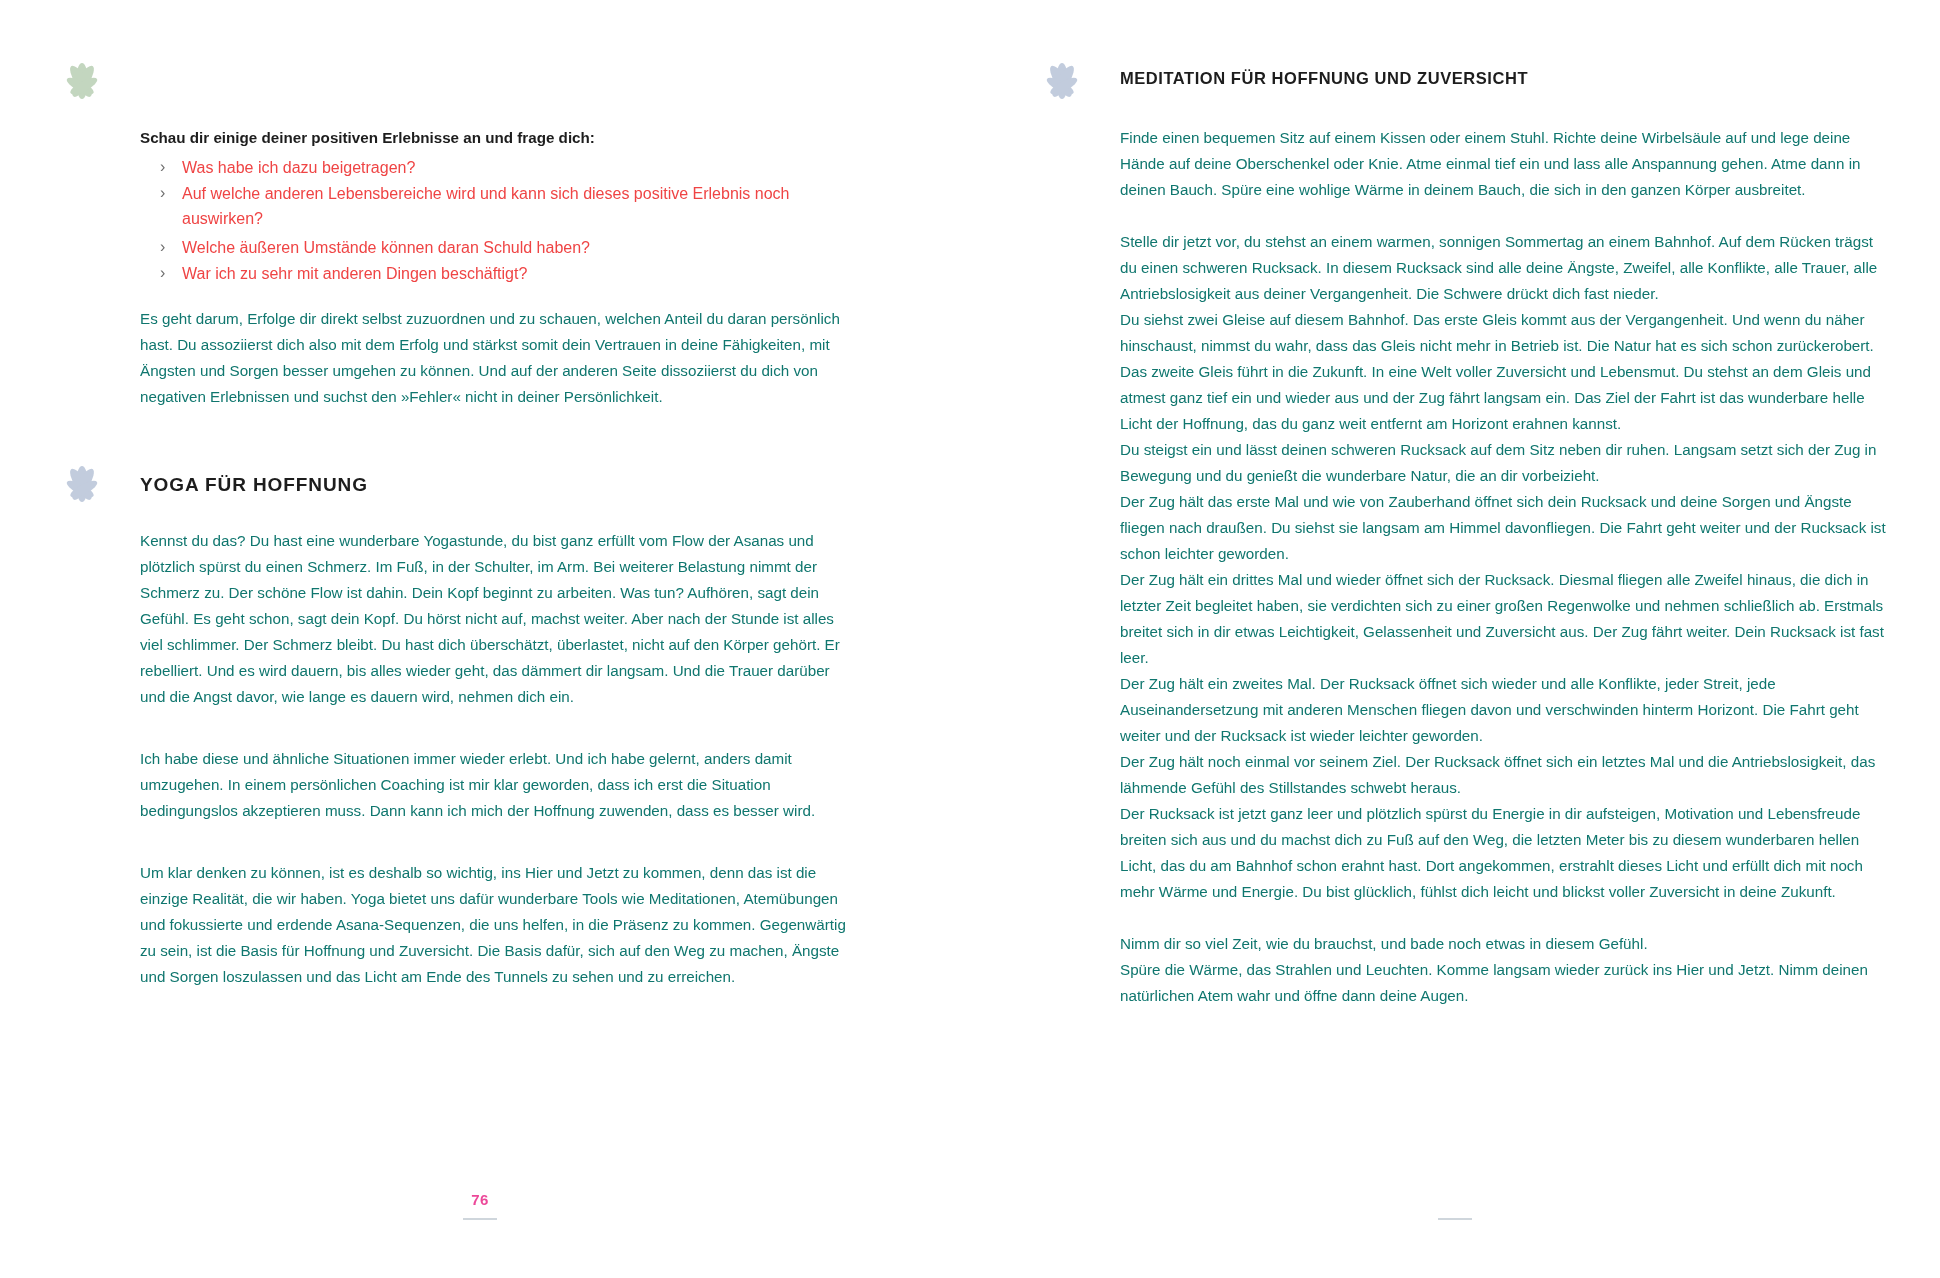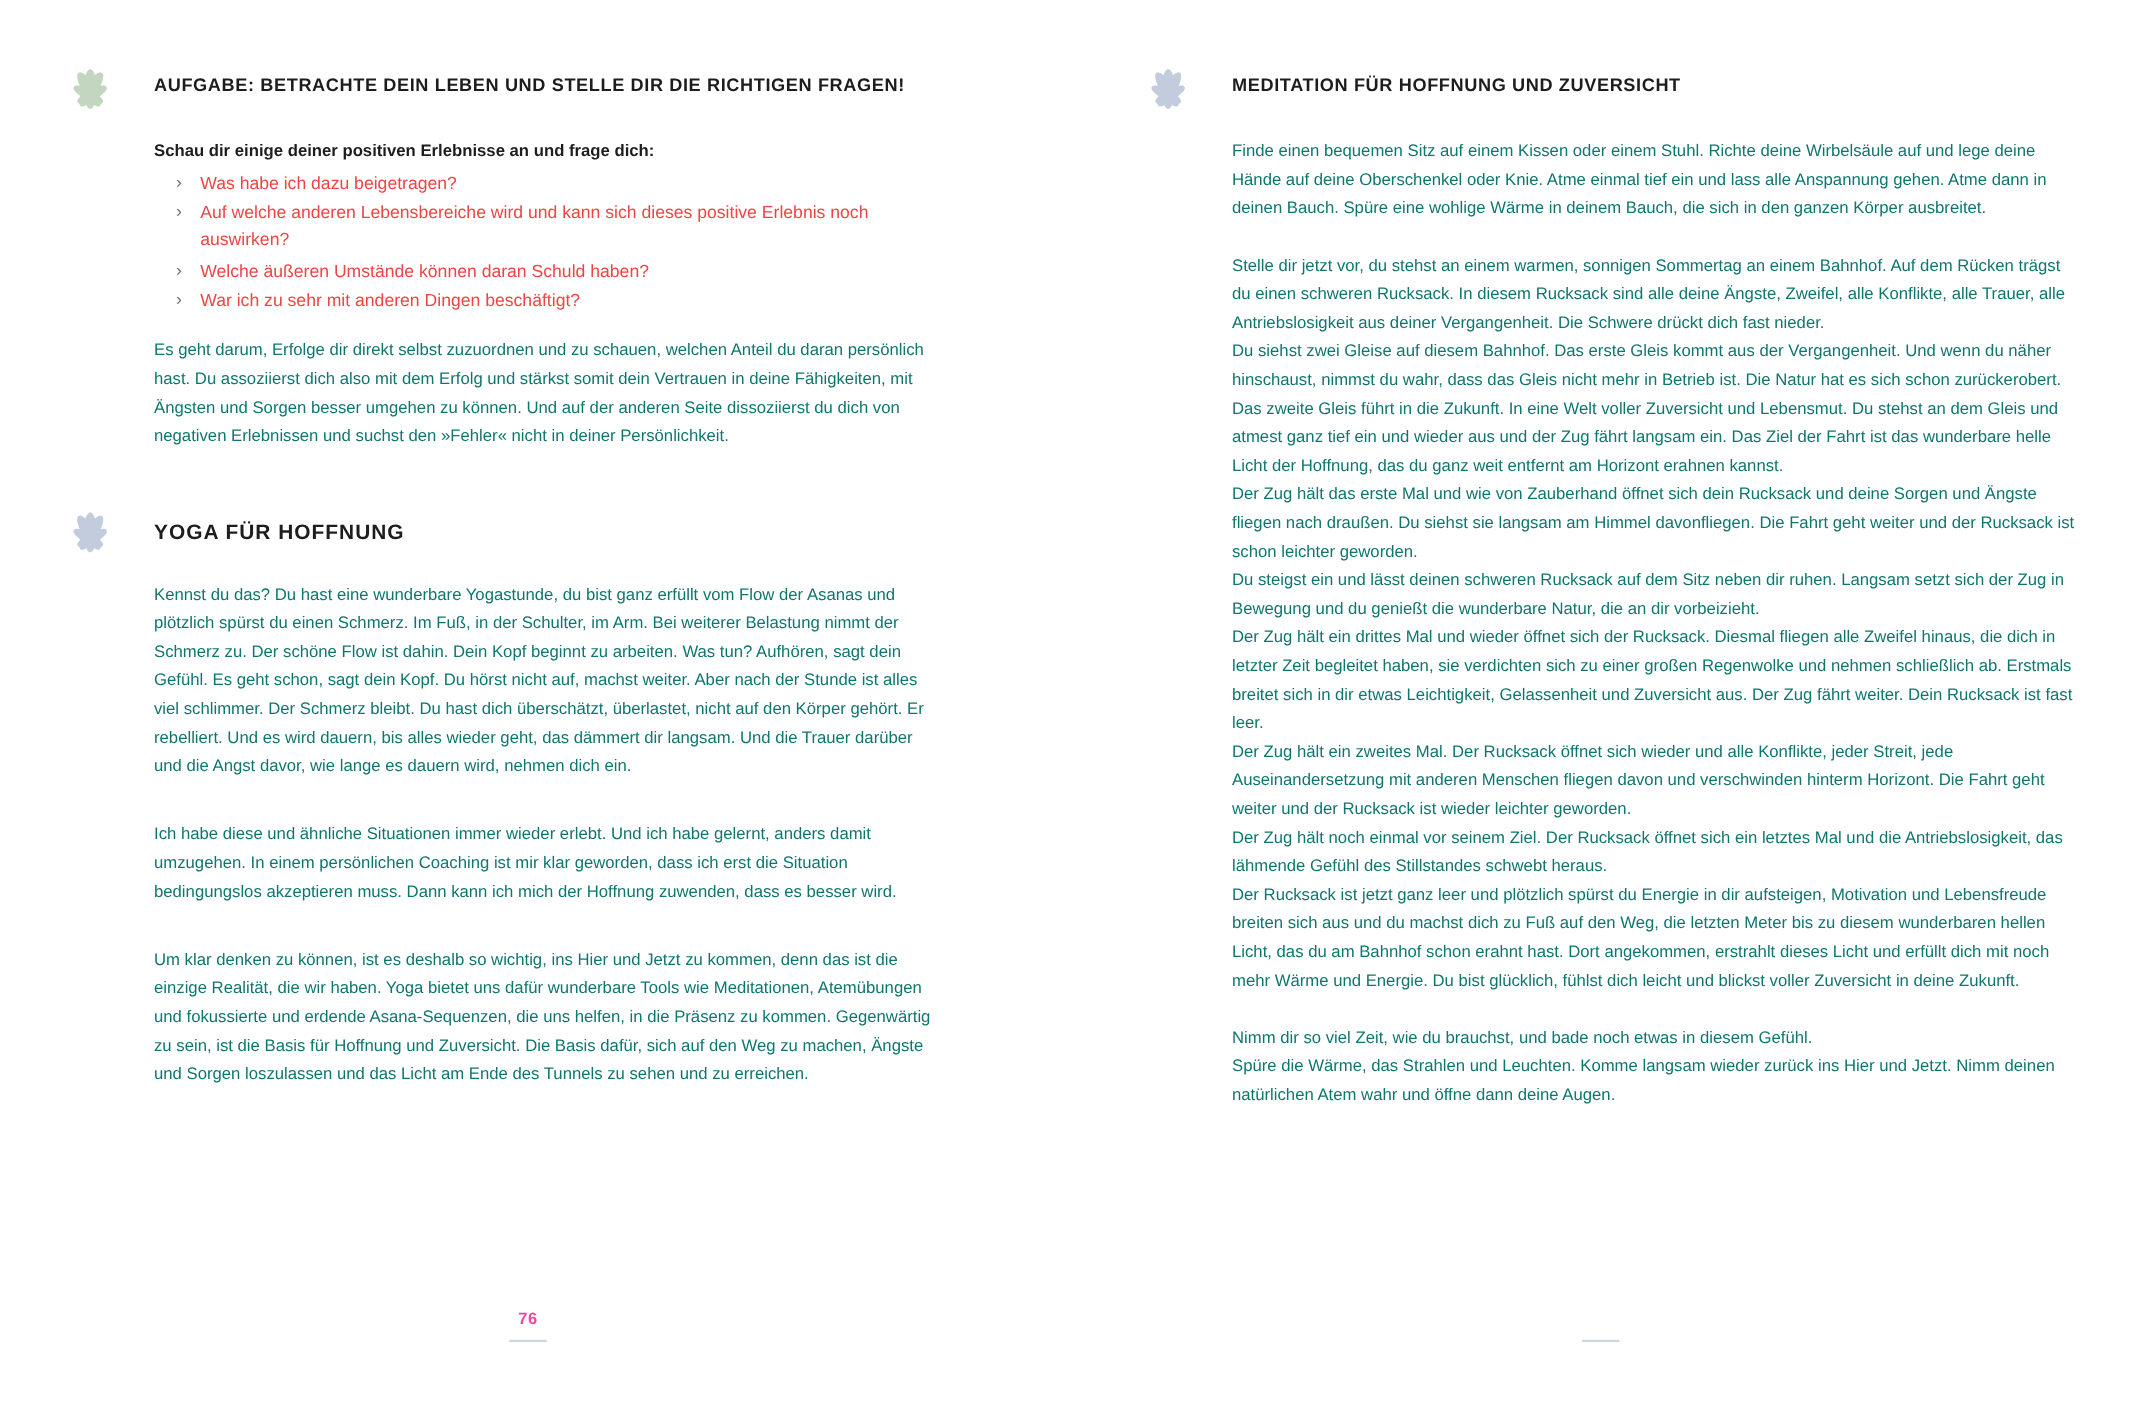--- a/index.html
+++ b/index.html
@@ -142,21 +142,20 @@
         <svg viewBox="0 0 64 64" width="64" height="64" aria-hidden="true">
           <g fill="#b9cfb4" opacity="0.85">
             <ellipse cx="32" cy="40" rx="6" ry="18"></ellipse>
             <ellipse cx="32" cy="40" rx="6" ry="18" transform="rotate(-32 32 42)"></ellipse>
             <ellipse cx="32" cy="40" rx="6" ry="18" transform="rotate(32 32 42)"></ellipse>
             <ellipse cx="32" cy="44" rx="5" ry="15" transform="rotate(-62 32 46)"></ellipse>
             <ellipse cx="32" cy="44" rx="5" ry="15" transform="rotate(62 32 46)"></ellipse>
           </g>
         </svg>
       </span>
-      <div class="section-title">AUFGABE: BETRACHTE DEIN LEBEN UND STELLE DIR DIE RICHTIGEN FRAGEN!</div>
     </div>
 
     <div class="body-block">
       <p class="lead">Schau dir einige deiner positiven Erlebnisse an und frage dich:</p>
       <ul class="qlist">
         <li>Was habe ich dazu beigetragen?</li>
         <li>Auf welche anderen Lebensbereiche wird und kann sich dieses positive Erlebnis noch auswirken?</li>
       </ul>
       <ul class="qlist">
         <li>Welche äußeren Umstände können daran Schuld haben?</li>
@@ -213,22 +212,22 @@
       </span>
       <div class="section-title">MEDITATION FÜR HOFFNUNG UND ZUVERSICHT</div>
     </div>
 
     <div class="body-block flow">
       <p class="para">Finde einen bequemen Sitz auf einem Kissen oder einem Stuhl. Richte deine Wirbelsäule auf und lege deine Hände auf deine Oberschenkel oder Knie. Atme einmal tief ein und lass alle Anspannung gehen. Atme dann in deinen Bauch. Spüre eine wohlige Wärme in deinem Bauch, die sich in den ganzen Körper ausbreitet.</p>
       <div class="spacer"></div>
       <p class="para">Stelle dir jetzt vor, du stehst an einem warmen, sonnigen Sommertag an einem Bahnhof. Auf dem Rücken trägst du einen schweren Rucksack. In diesem Rucksack sind alle deine Ängste, Zweifel, alle Konflikte, alle Trauer, alle Antriebslosigkeit aus deiner Vergangenheit. Die Schwere drückt dich fast nieder.</p>
       <p class="para">Du siehst zwei Gleise auf diesem Bahnhof. Das erste Gleis kommt aus der Vergangenheit. Und wenn du näher hinschaust, nimmst du wahr, dass das Gleis nicht mehr in Betrieb ist. Die Natur hat es sich schon zurückerobert.</p>
       <p class="para">Das zweite Gleis führt in die Zukunft. In eine Welt voller Zuversicht und Lebensmut. Du stehst an dem Gleis und atmest ganz tief ein und wieder aus und der Zug fährt langsam ein. Das Ziel der Fahrt ist das wunderbare helle Licht der Hoffnung, das du ganz weit entfernt am Horizont erahnen kannst.</p>
+      <p class="para">Du steigst ein und lässt deinen schweren Rucksack auf dem Sitz neben dir ruhen. Langsam setzt sich der Zug in Bewegung und du genießt die wunderbare Natur, die an dir vorbeizieht.</p>
       <p class="para">Der Zug hält das erste Mal und wie von Zauberhand öffnet sich dein Rucksack und deine Sorgen und Ängste fliegen nach draußen. Du siehst sie langsam am Himmel davonfliegen. Die Fahrt geht weiter und der Rucksack ist schon leichter geworden.</p>
-      <p class="para">Du steigst ein und lässt deinen schweren Rucksack auf dem Sitz neben dir ruhen. Langsam setzt sich der Zug in Bewegung und du genießt die wunderbare Natur, die an dir vorbeizieht.</p>
       <p class="para">Der Zug hält ein drittes Mal und wieder öffnet sich der Rucksack. Diesmal fliegen alle Zweifel hinaus, die dich in letzter Zeit begleitet haben, sie verdichten sich zu einer großen Regenwolke und nehmen schließlich ab. Erstmals breitet sich in dir etwas Leichtigkeit, Gelassenheit und Zuversicht aus. Der Zug fährt weiter. Dein Rucksack ist fast leer.</p>
       <p class="para">Der Zug hält ein zweites Mal. Der Rucksack öffnet sich wieder und alle Konflikte, jeder Streit, jede Auseinandersetzung mit anderen Menschen fliegen davon und verschwinden hinterm Horizont. Die Fahrt geht weiter und der Rucksack ist wieder leichter geworden.</p>
       <p class="para">Der Zug hält noch einmal vor seinem Ziel. Der Rucksack öffnet sich ein letztes Mal und die Antriebslosigkeit, das lähmende Gefühl des Stillstandes schwebt heraus.</p>
       <p class="para">Der Rucksack ist jetzt ganz leer und plötzlich spürst du Energie in dir aufsteigen, Motivation und Lebensfreude breiten sich aus und du machst dich zu Fuß auf den Weg, die letzten Meter bis zu diesem wunderbaren hellen Licht, das du am Bahnhof schon erahnt hast. Dort angekommen, erstrahlt dieses Licht und erfüllt dich mit noch mehr Wärme und Energie. Du bist glücklich, fühlst dich leicht und blickst voller Zuversicht in deine Zukunft.</p>
       <div class="spacer"></div>
       <p class="para">Nimm dir so viel Zeit, wie du brauchst, und bade noch etwas in diesem Gefühl.</p>
       <p class="para">Spüre die Wärme, das Strahlen und Leuchten. Komme langsam wieder zurück ins Hier und Jetzt. Nimm deinen natürlichen Atem wahr und öffne dann deine Augen.</p>
     </div>
 
     <div class="folio">

